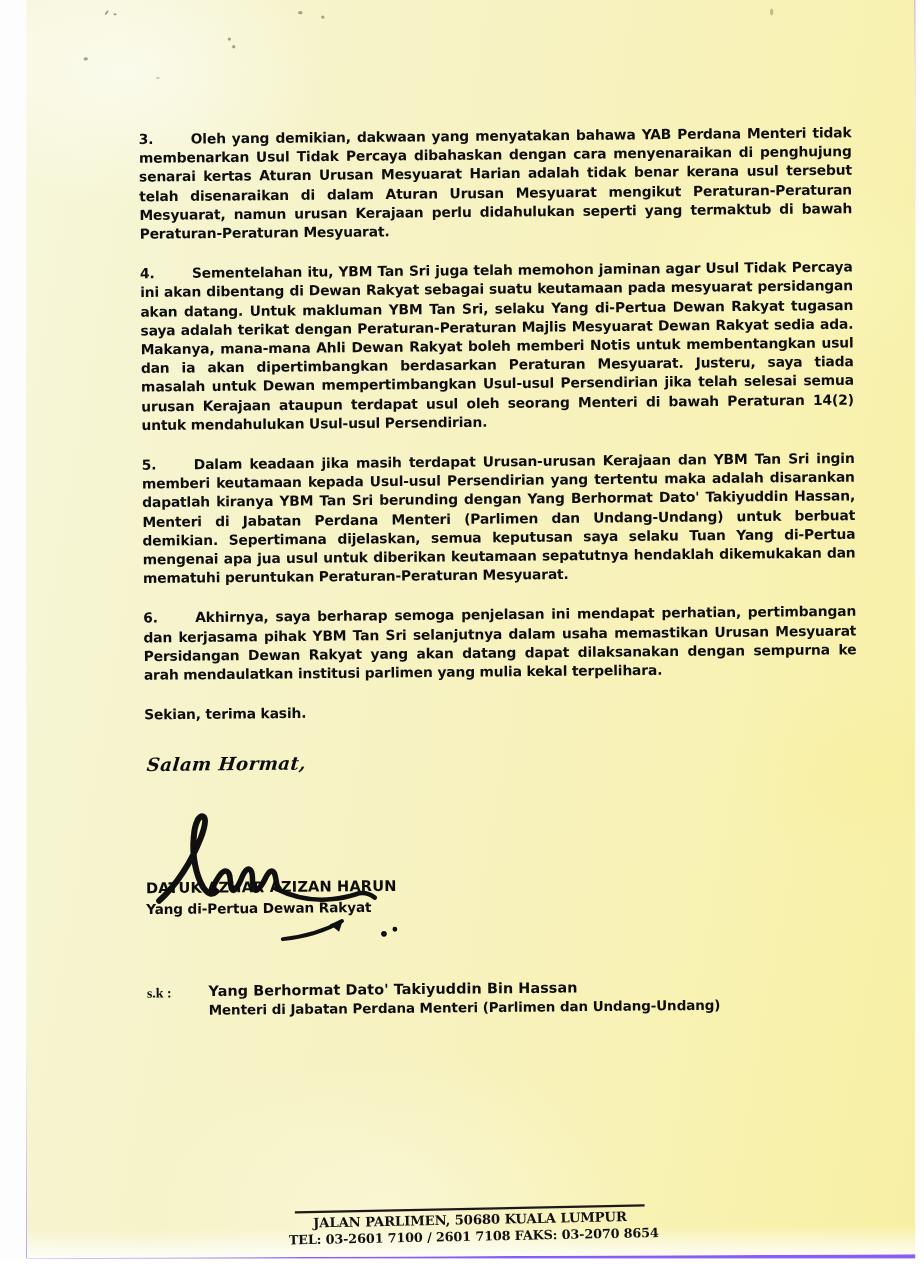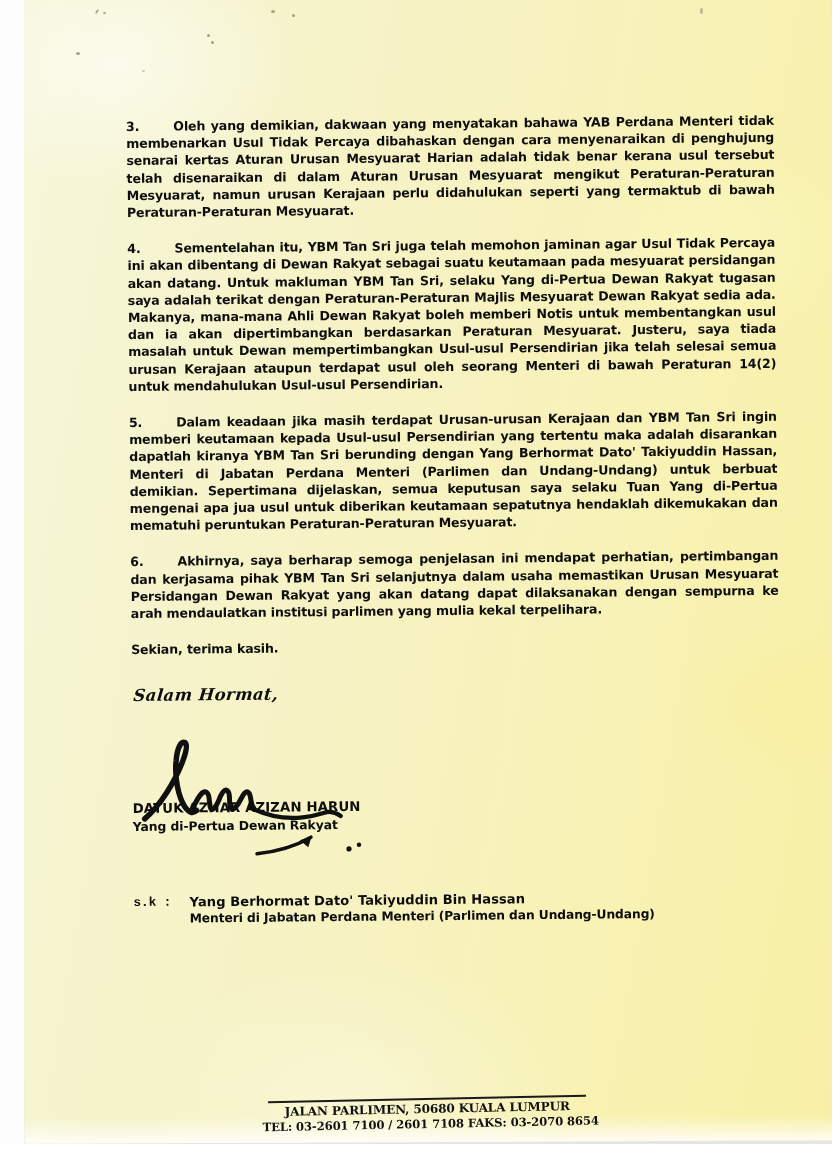--- a/index.html
+++ b/index.html
@@ -13,21 +13,21 @@
     height: 1170px;
     overflow: hidden;
     font-family: "DejaVu Sans", sans-serif;
   }
 
   
   #scan {
     position: relative;
     width: 840px;
     height: 1170px;
-    background: #e5e5e5;
+    background: #8b5cf6;
     overflow: hidden;
   }
 
   
   #paper {
     position: absolute;
     left: 22px;
     top: -6px;
     width: 812px;
     height: 1148px;
@@ -181,21 +181,21 @@
     pointer-events: none;
   }
 
   
   .sk-block {
     margin-top: 46px;
     display: flex;
     align-items: flex-start;
   }
   .sk-label {
-    font-family: Liberation Mono, monospace;
+    font-family: Liberation Serif, serif;
     font-size: 12.6px;
     font-weight: 600;
     width: 56px;
     flex: 0 0 56px;
     padding-top: 1px;
   }
   .sk-name {
     font-family: "DejaVu Sans", sans-serif;
     font-size: 13.1px;
     font-weight: 800;

